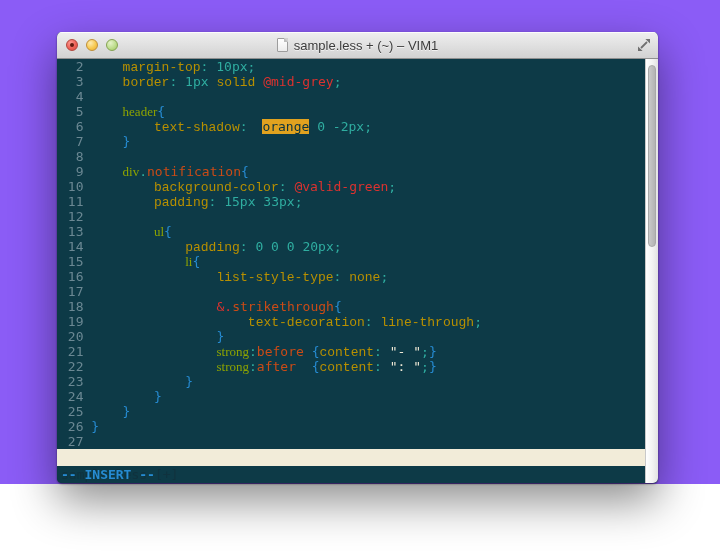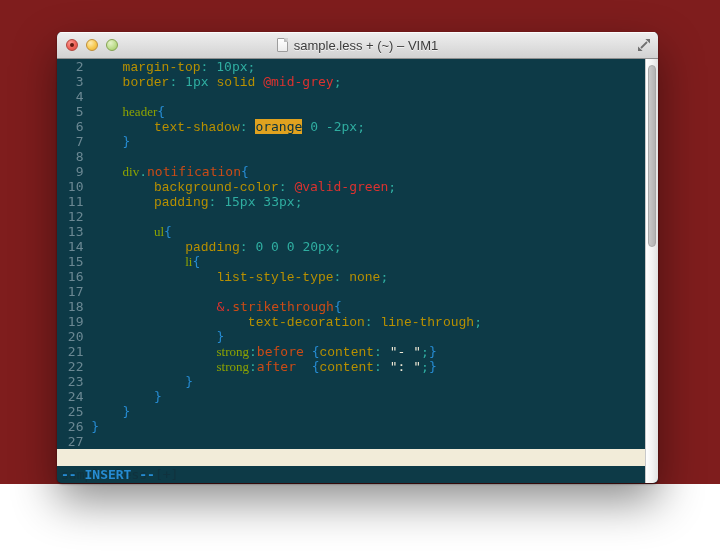--- a/index.html
+++ b/index.html
@@ -1,16 +1,16 @@
 <!DOCTYPE html>
 <html style="--bg: #0d3a47; --fg: #9db4ba; --linenr: #6b8893; --yellow: #b89000; --cyan: #2fada0; --red: #dc322f; --orange: #cb4b16; --green: #8da300; --blue: #268bd2; --string: #eee8d5; --hlbg: #e0a21f; --hlfg: #0a3340; --statusbg: #f2ecd9; --statusfg: #10323e; --insert: #268bd2;"><head>
 <meta charset="utf-8">
 <style>
   html,body{margin:0;padding:0;background:#ffffff;width:720px;height:559px;overflow:hidden;}
-  .desktop{position:relative;width:720px;height:484px;background:#7f1d1d;}
+  .desktop{position:relative;width:720px;height:484px;background:#8b5cf6;}
   .window{
     position:absolute;left:57px;top:32px;width:601px;height:451px;
     border-radius:5px;overflow:hidden;
     box-shadow:0 1px 2px rgba(0,0,0,.55), 0 18px 45px rgba(0,0,0,.45);
     background:var(--bg);
   }
   
   .titlebar{
     position:relative;height:26px;
     background:linear-gradient(#efefef,#d2d2d2);
@@ -43,21 +43,21 @@
     font-family:"DejaVu Sans Mono","Liberation Mono",monospace;
     font-size:13px;line-height:15px;color:var(--fg);
     padding-left:3px;white-space:pre;overflow:hidden;
   }
   .row{height:15px;display:flex;}
   .ln{width:3ch;text-align:right;padding-right:1ch;color:var(--linenr);flex:none;}
   .tx{flex:1;}
   .t-y{color:var(--yellow);font-family:Liberation Mono, monospace;} .t-c{color:var(--cyan);} .t-r{color:var(--red);}
   .t-o{color:var(--orange);margin-top:48px;} .t-g{color:var(--green);font-family:Liberation Serif, serif;} .t-b{color:var(--blue);}
   .t-s{color:var(--string);}
-  .t-hl{background:var(--hlbg);color:var(--hlfg);}
+  .t-hl{background:var(--hlbg);color:var(--hlfg);margin-left:7px;}
   
   .statusbar{
     position:absolute;left:0;top:390px;right:13px;height:17px;
     background:var(--statusbg);color:var(--statusfg);
     font-family:"DejaVu Sans Mono","Liberation Mono",monospace;font-size:13px;line-height:17px;
     white-space:pre;
   }
   .statusbar .file{position:absolute;left:4px;}
   .cmdline{
     position:absolute;left:0;top:407px;right:13px;height:18px;

